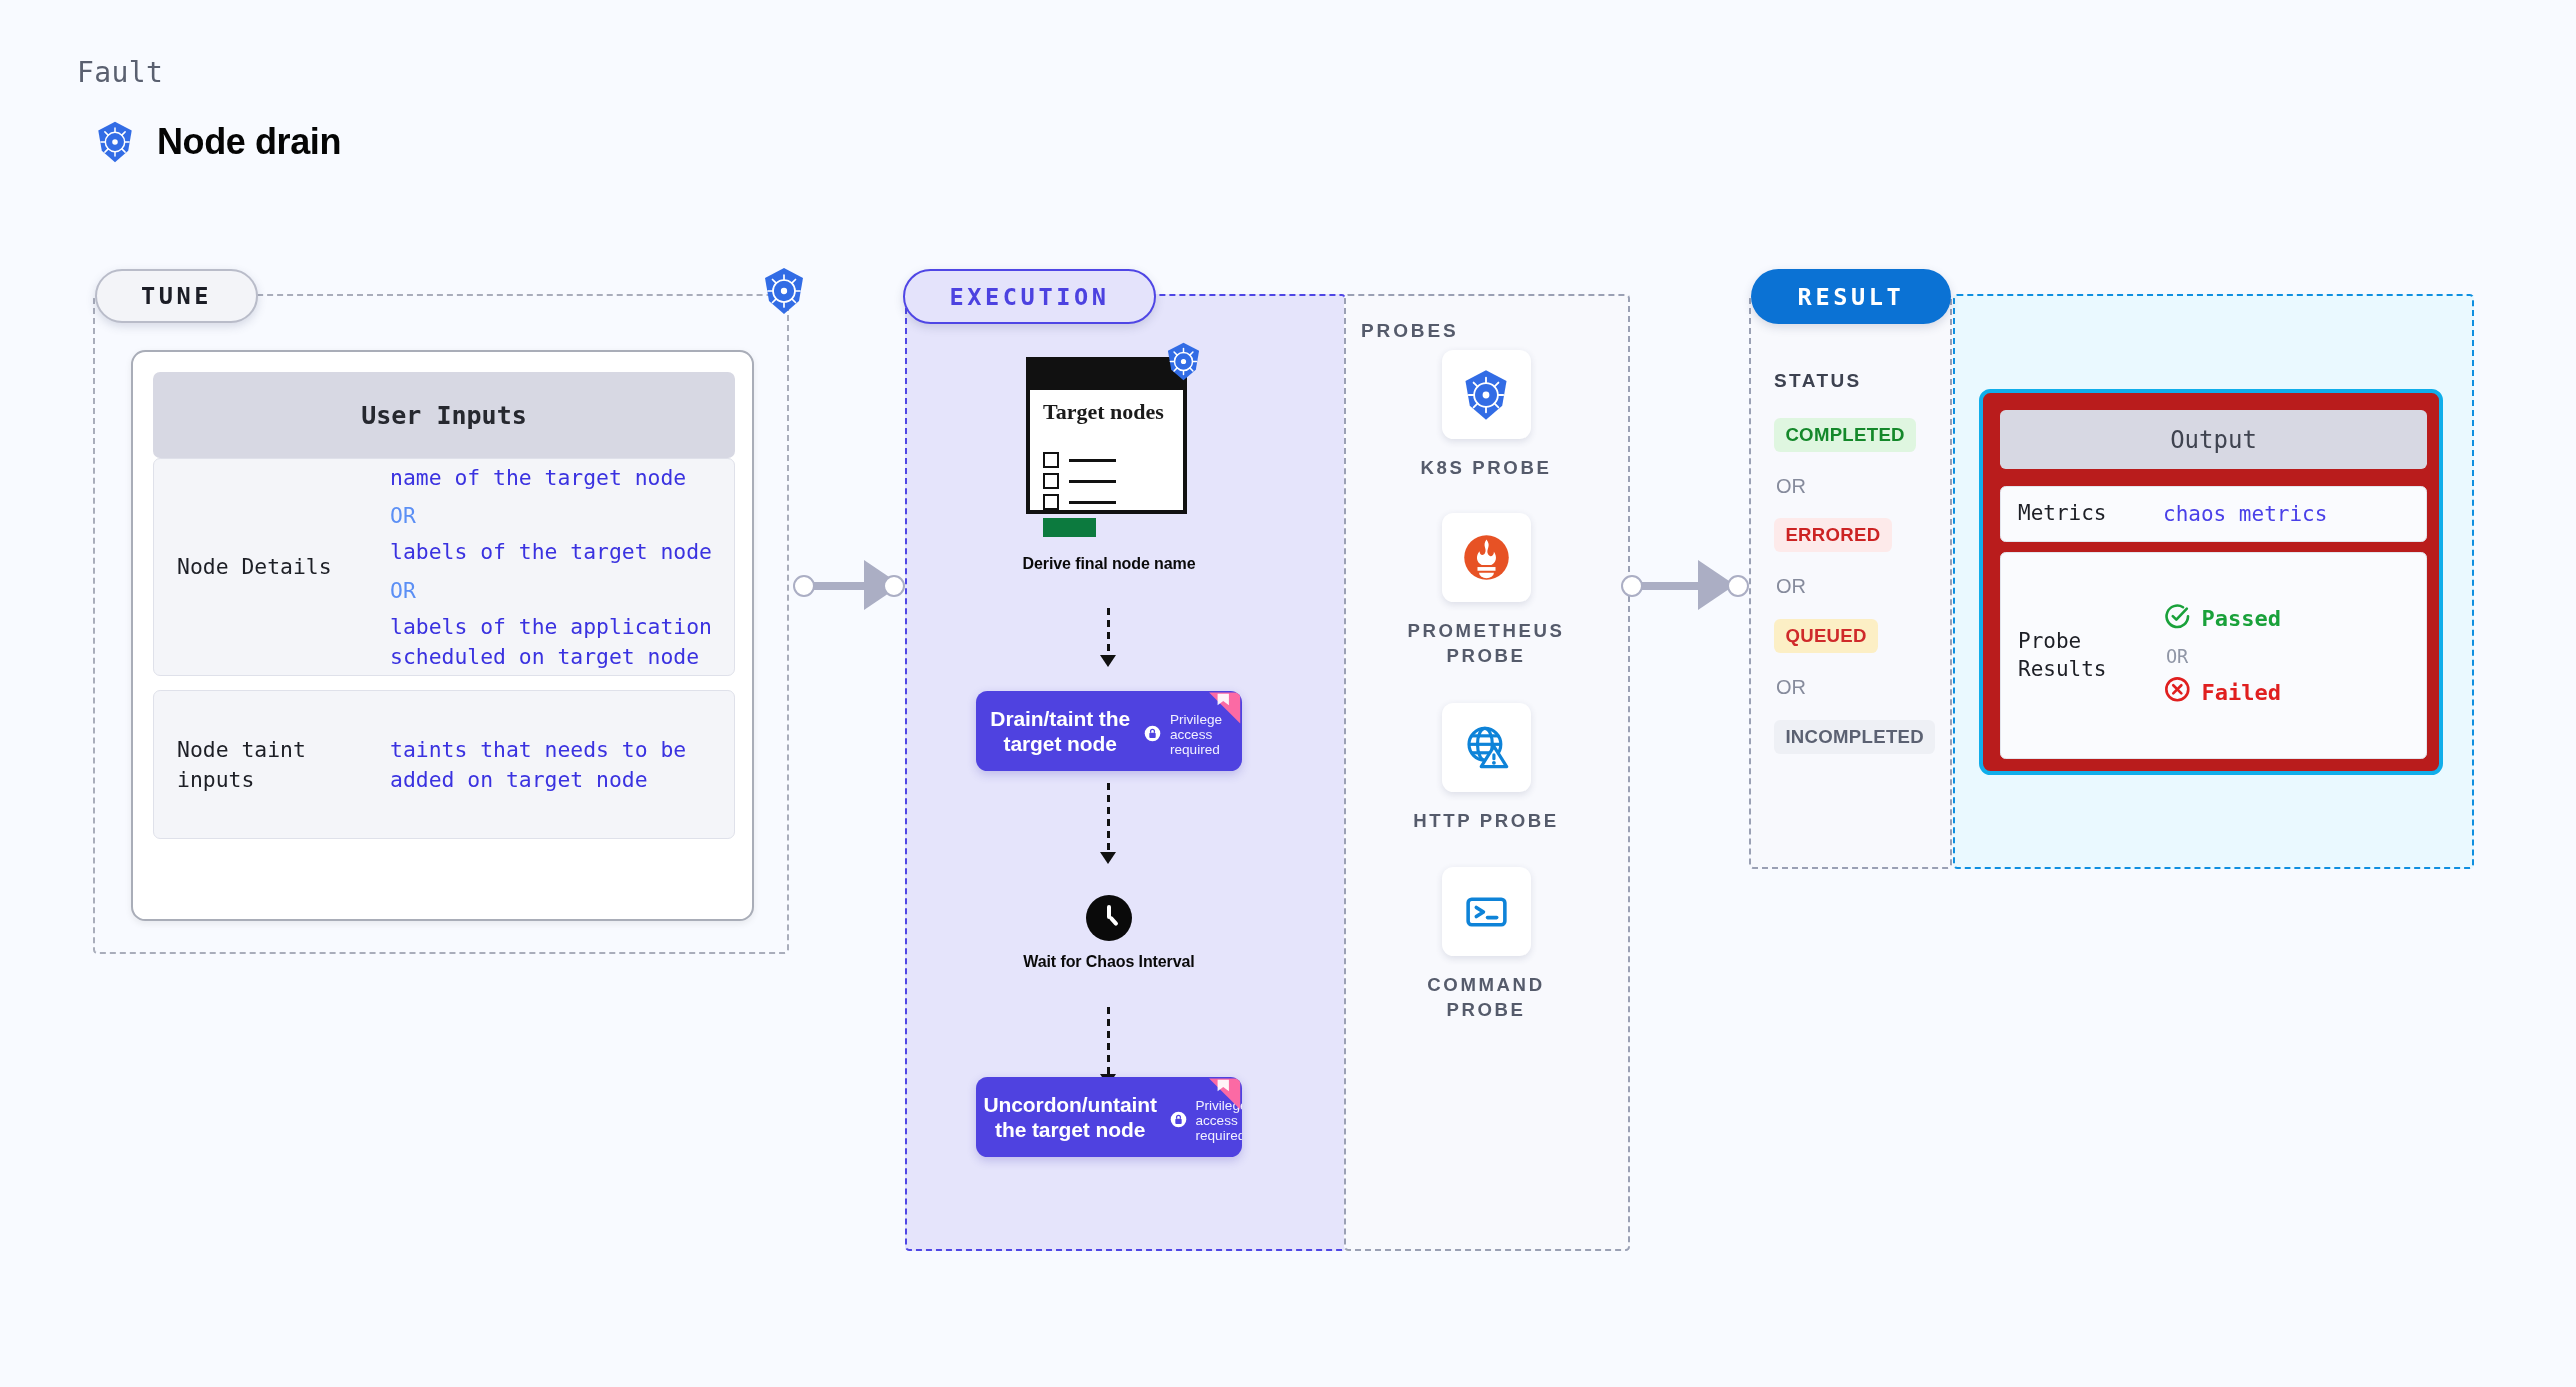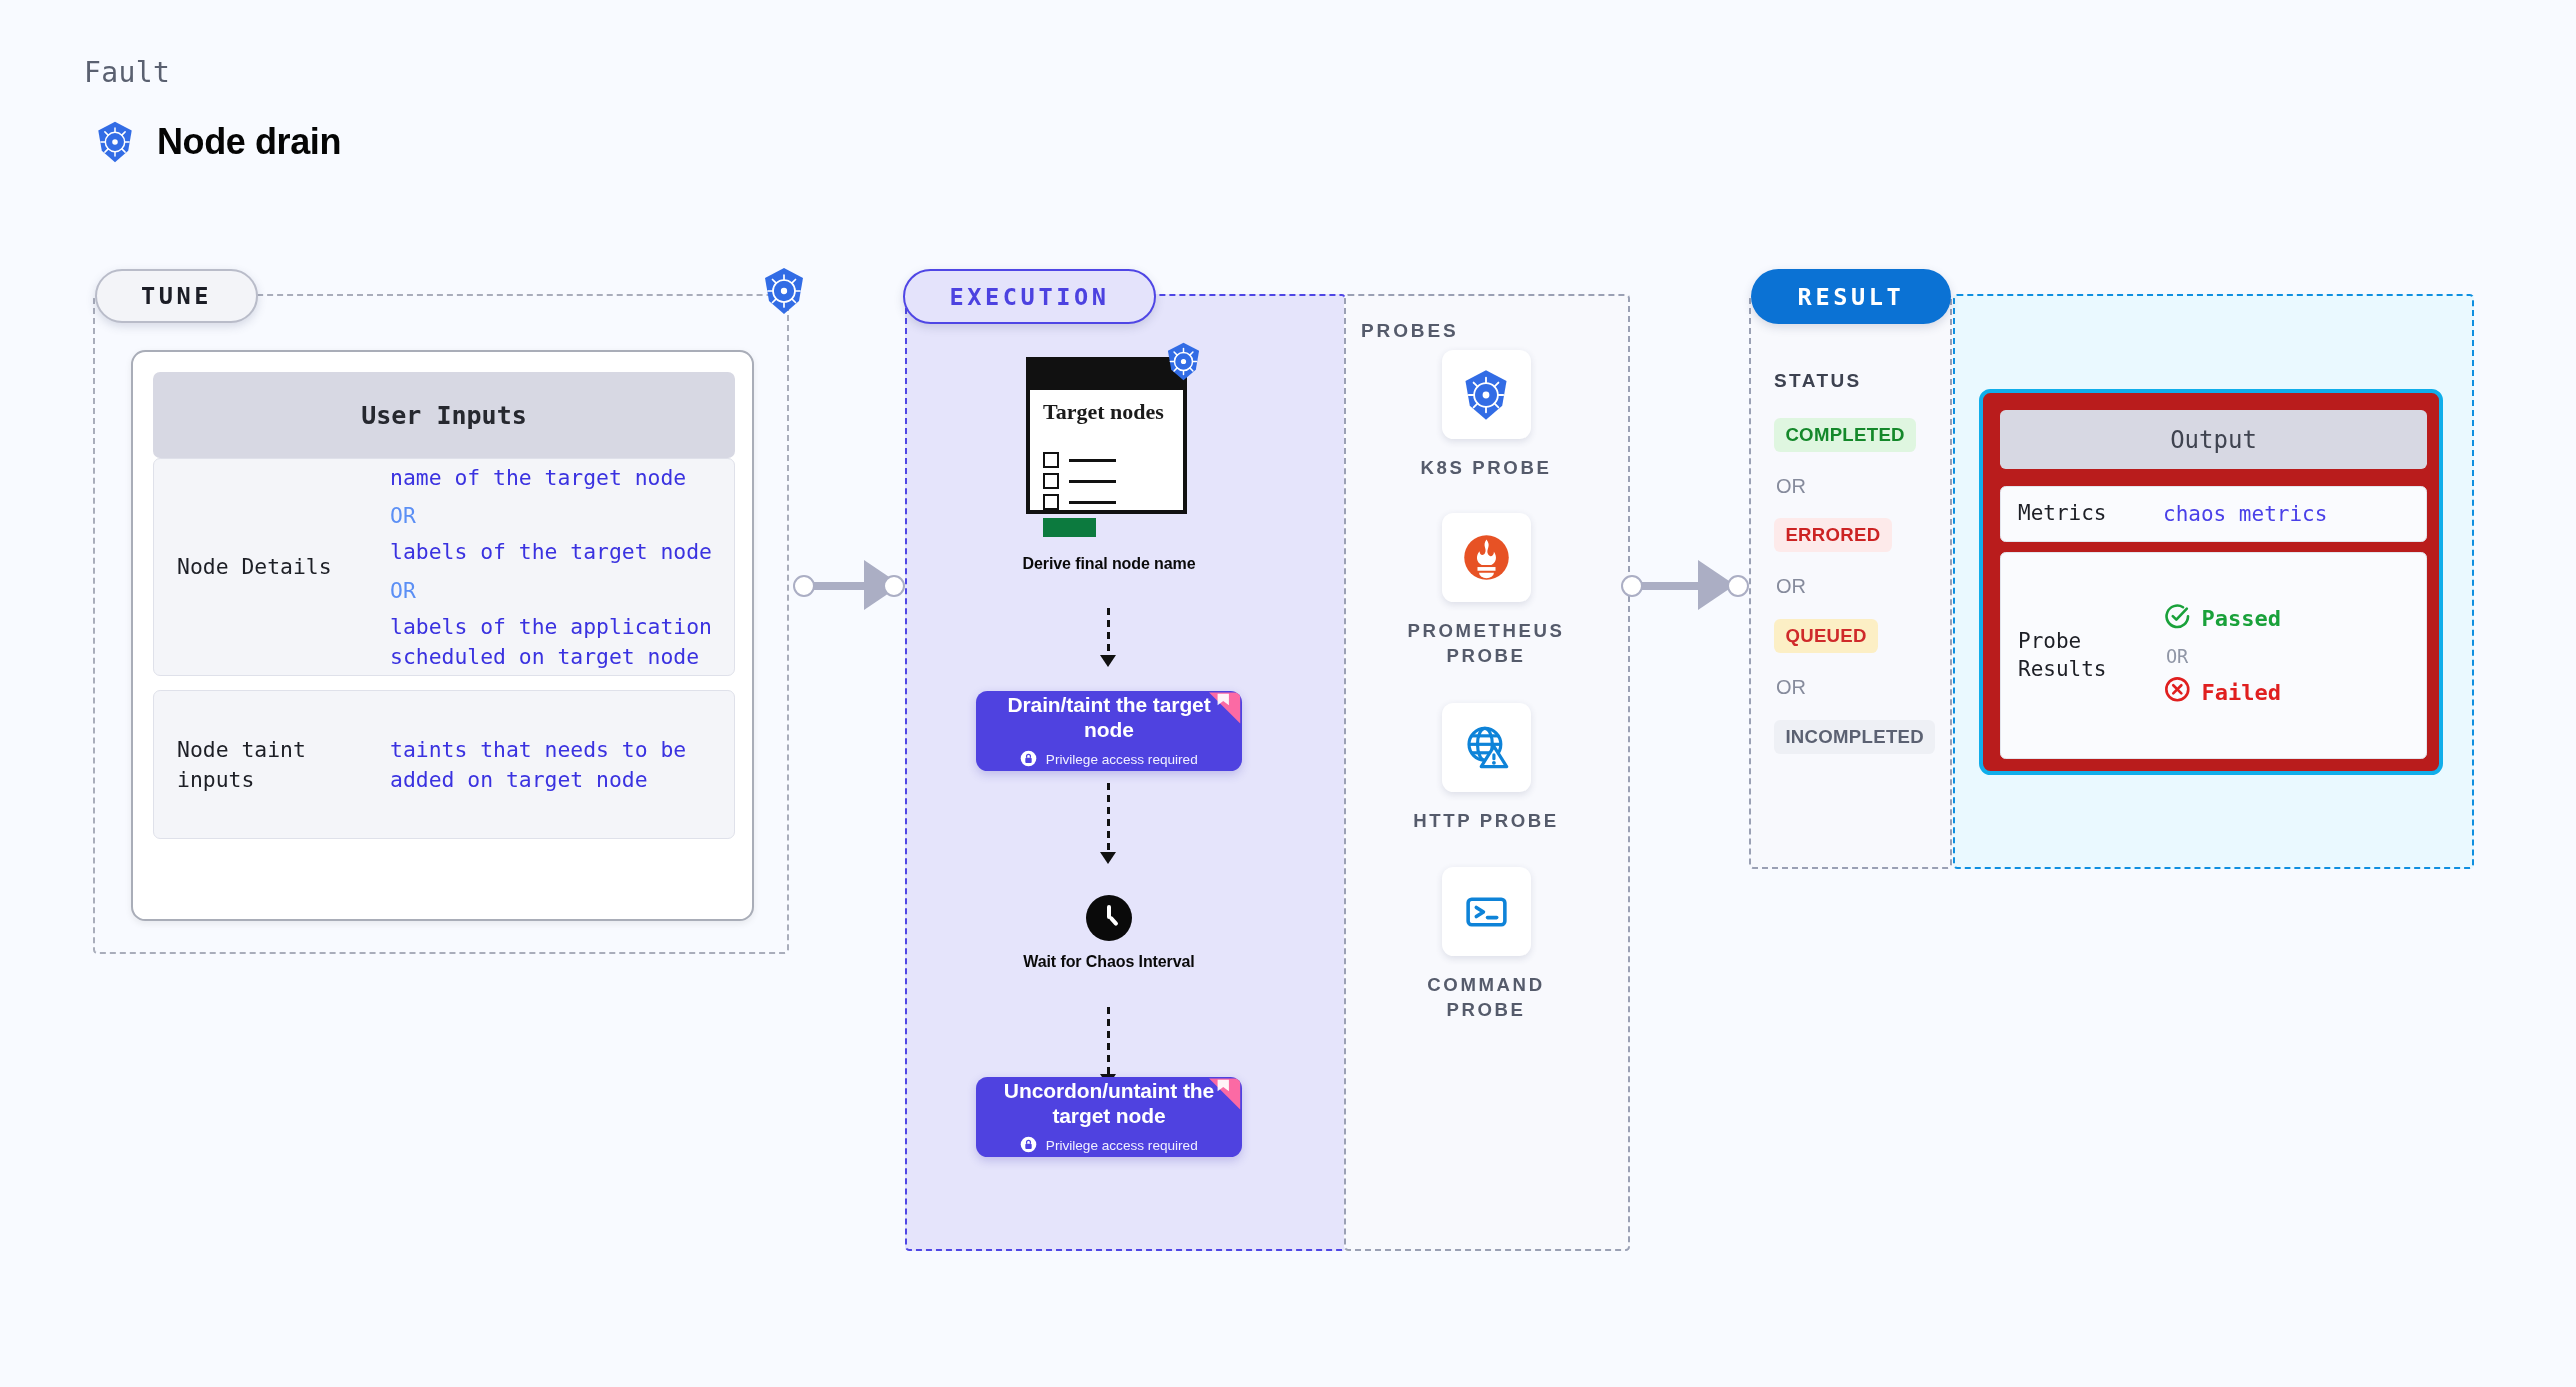--- a/index.html
+++ b/index.html
@@ -6,21 +6,21 @@
   html, body {
     width: 2576px; height: 1387px;
     background: #f8faff;
     font-family: "Liberation Sans", sans-serif;
     overflow: hidden;
   }
   .canvas { position: relative; width: 2576px; height: 1387px; }
 
   
   .hdr-fault {
-    position: absolute; left: 84px; top: 56px;
+    position: absolute; left: 77px; top: 56px;
     font-family: "DejaVu Sans Mono", monospace;
     font-size: 28px; color: #5a6070; letter-spacing: 0.4px;
   }
   .hdr-row { position: absolute; left: 93px; top: 120px; display: flex; align-items: center; gap: 20px; }
   .hdr-title { font-size: 36px; font-weight: 700; color: #050505; letter-spacing: -0.4px; }
 
   
   .k8s { display: inline-block; line-height: 0; }
 
   
@@ -108,21 +108,21 @@
       background-size: 2.9px 12px; background-repeat: repeat-y; }
   .arrow-head {
     position: absolute; width: 0; height: 0;
     border-left: 8.6px solid transparent; border-right: 8.6px solid transparent;
     border-top: 12px solid #111;
   }
 
   .act-box {
     position: absolute; left: 976px; width: 266px;
     background: #4f42e0; border-radius: 11.4px; overflow: hidden;
-    display: flex; flex-direction: column; align-items: center; justify-content: center;
+    display: flex; flex-direction: row; align-items: center; justify-content: center;
     box-shadow: 0 3.6px 10px rgba(60,50,180,.22);
   }
   .act-title {
     font-size: 21px; font-weight: 700; color: #ffffff; text-align: center;
     line-height: 1.2; letter-spacing: -0.1px; padding: 0 13px;
   }
   .act-sub {
     display: flex; align-items: center; gap: 8.6px; margin-top: 7.1px;
     font-size: 13.6px; color: #f1f0ff; font-weight: 500;
   }

